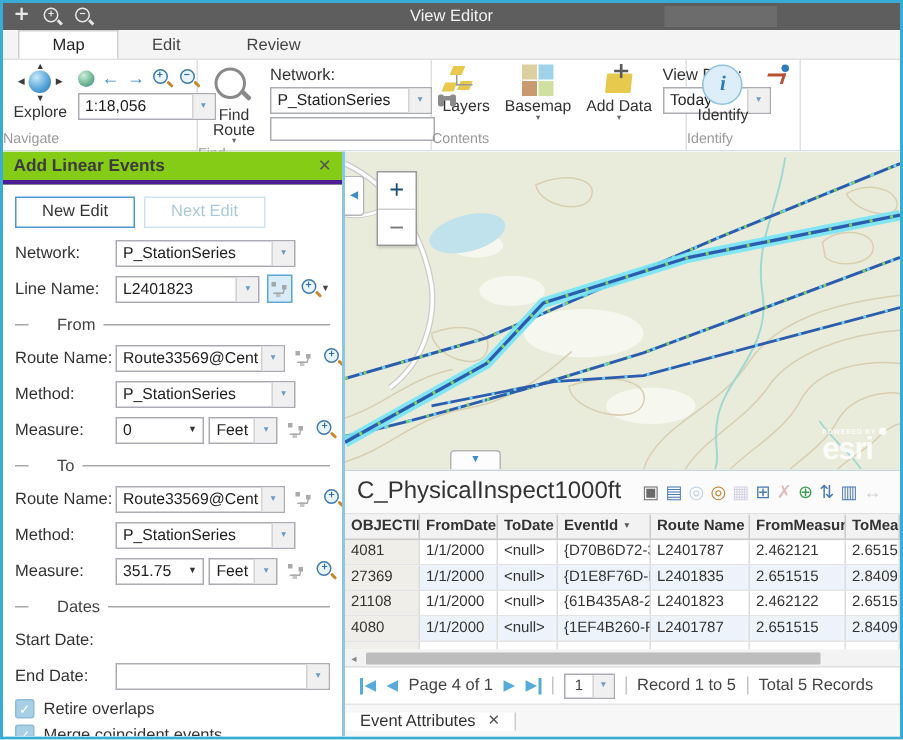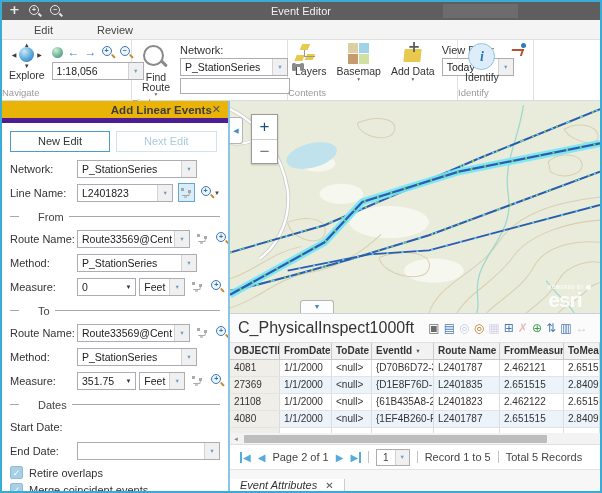--- a/index.html
+++ b/index.html
@@ -70,26 +70,26 @@
   .idbig{width:27px;height:27px;border-radius:50%;background:#ddeefa;border:1px solid #8fc2e0;color:#2a7ab5;font:italic bold 14px/25px "Liberation Serif",serif;text-align:center;}
   .idsm{position:relative;width:16px;height:14px;margin-left:4px;}
   .idsm::before{content:"";position:absolute;left:1px;top:6px;width:10px;height:5px;border-top:2px solid #b65030;border-right:2px solid #b65030;transform:skewX(-18deg);}
   .idsm::after{content:"";position:absolute;right:0;top:0;width:5px;height:5px;border-radius:50%;background:#2e7bbf;}
 
   
   .main{flex:1;display:flex;min-height:0;}
 
   
   .panel{width:228px;flex:0 0 auto;background:#fff;border-right:2px solid #8cc6e6;display:flex;flex-direction:column;overflow:hidden;}
-  .phead{height:22px;background:#eab308;border-bottom:5px solid #4c1d95;display:flex;align-items:center;padding:0 7px;flex:0 0 auto;text-align:right;}
+  .phead{height:22px;background:#84cc16;border-bottom:3px solid #4c1d95;display:flex;align-items:center;padding:0 7px;flex:0 0 auto;}
   .phead .pt{flex:1;font-size:11.5px;font-weight:bold;color:#3c3c3c;}
   .phead .px{font-size:11px;color:#555;cursor:default;}
   .pbody{flex:1;padding:5px 8px 4px 8px;display:flex;flex-direction:column;overflow:hidden;}
   .btnrow{display:flex;gap:6px;margin:3px 0 7px 0;}
-  .pbtn{height:21px;padding:0 27px;font-size:11px;background:#fff;border:1px solid #4d9ad0;color:#333;line-height:19px;}
+  .pbtn{height:21px;padding:0 17px;font-size:11px;background:#fff;border:1px solid #4d9ad0;color:#333;line-height:19px;}
   .pbtn.disabled{border-color:#cfe3f0;color:#aac9dd;}
   .frow{display:flex;align-items:center;margin-bottom:5px;height:19px;flex:0 0 auto;}
   .frow .flabel{width:67px;flex:0 0 auto;}
   .icbtn{width:20px;height:19px;display:flex;align-items:center;justify-content:center;margin-left:5px;border:1px solid transparent;}
   .icbtn.active{background:#d9ecf8;border-color:#5fa8d8;}
   .rsel{position:relative;width:13px;height:13px;opacity:.75;}
   .rsel::before{content:"";position:absolute;left:1px;top:2px;width:3px;height:3px;background:#8f8f8f;box-shadow:7px 2px 0 #8f8f8f,3px 7px 0 #b5b5b5;}
   .rsel::after{content:"";position:absolute;left:3px;top:4px;width:6px;height:5px;border-bottom:1px solid #909090;border-right:1px solid #909090;transform:skewX(-18deg);}
   .magdd{font-size:6px;color:#444;margin-left:3px;}
   .sep{display:flex;align-items:center;margin:3px 0 6px 0;height:13px;flex:0 0 auto;}
@@ -134,40 +134,41 @@
   .harrow{width:12px;font-size:7px;color:#888;text-align:center;}
   .hthumb{height:8px;background:#bdbdbd;border-radius:1px;flex:0 0 82%;margin-left:2px;}
   .pager{height:25px;flex:0 0 auto;display:flex;align-items:center;gap:7px;padding:0 10px;font-size:11px;color:#444;border-bottom:1px solid #e4e4e4;}
   .pgbtn{color:#56aadc;font-size:10px;}
   .pgbtn.bar-l{border-left:2px solid #56aadc;padding-left:1px;}
   .pgbtn.bar-r{border-right:2px solid #56aadc;padding-right:1px;}
   .pgsep{width:1px;height:12px;background:#c4c4c4;}
   .pgcombo{display:flex;border:1px solid #abadb3;height:17px;}
   .pgcombo .val{font-size:10px;line-height:15px;padding:0 6px;}
   .pgcombo .dd{width:14px;background:#f0f0f0;border-left:1px solid #d2d2d2;color:#6b9cc4;font-size:5.5px;line-height:15px;text-align:center;}
-  .btabbar{height:21px;flex:0 0 auto;background:#f7f7f7;display:flex;align-items:flex-end;font-style:italic;}
+  .btabbar{height:21px;flex:0 0 auto;background:#f7f7f7;display:flex;align-items:center;}
   .btab{background:#fff;border-right:1px solid #ccc;display:flex;align-items:center;gap:8px;padding:0 10px;font-size:11px;color:#333;}
   .btab .x{font-size:10px;color:#555;}
 </style>
 </head>
 <body>
 
 <div class="window">
 
   <div class="titlebar">
-    <div class="tb-title">Event Editor</div>
+    <div class="tb-title">View Editor</div>
     <div class="tb-icons">
       <span class="panic"></span>
       <span class="tbmag" data-g="+"></span>
       <span class="tbmag" data-g="−"></span>
     </div>
     <div class="tb-box"></div>
   </div>
 
   <div class="tabrow">
+    <div class="rtab active">Map</div>
     <div class="rtab">Edit</div>
     <div class="rtab">Review</div>
   </div>
 
   <div class="ribbon">
 
     <div class="rgroup" style="width:130px">
       <div class="rbody">
         <div class="bigbtn">
           <span class="explore-ic">
@@ -555,21 +556,21 @@
       </div>
 
       <div class="hscroll">
         <span class="harrow">◂</span>
         <span class="hthumb"></span>
       </div>
 
       <div class="pager">
         <span class="pgbtn bar-l">◀</span>
         <span class="pgbtn">◀</span>
-        <span>Page 2 of 1</span>
+        <span>Page 4 of 1</span>
         <span class="pgbtn">▶</span>
         <span class="pgbtn bar-r">▶</span>
         <span class="pgsep"></span>
         <span class="pgcombo">
           <span class="val">1</span>
           <span class="dd">▼</span>
         </span>
         <span class="pgsep"></span>
         <span>Record 1 to 5</span>
         <span class="pgsep"></span>

